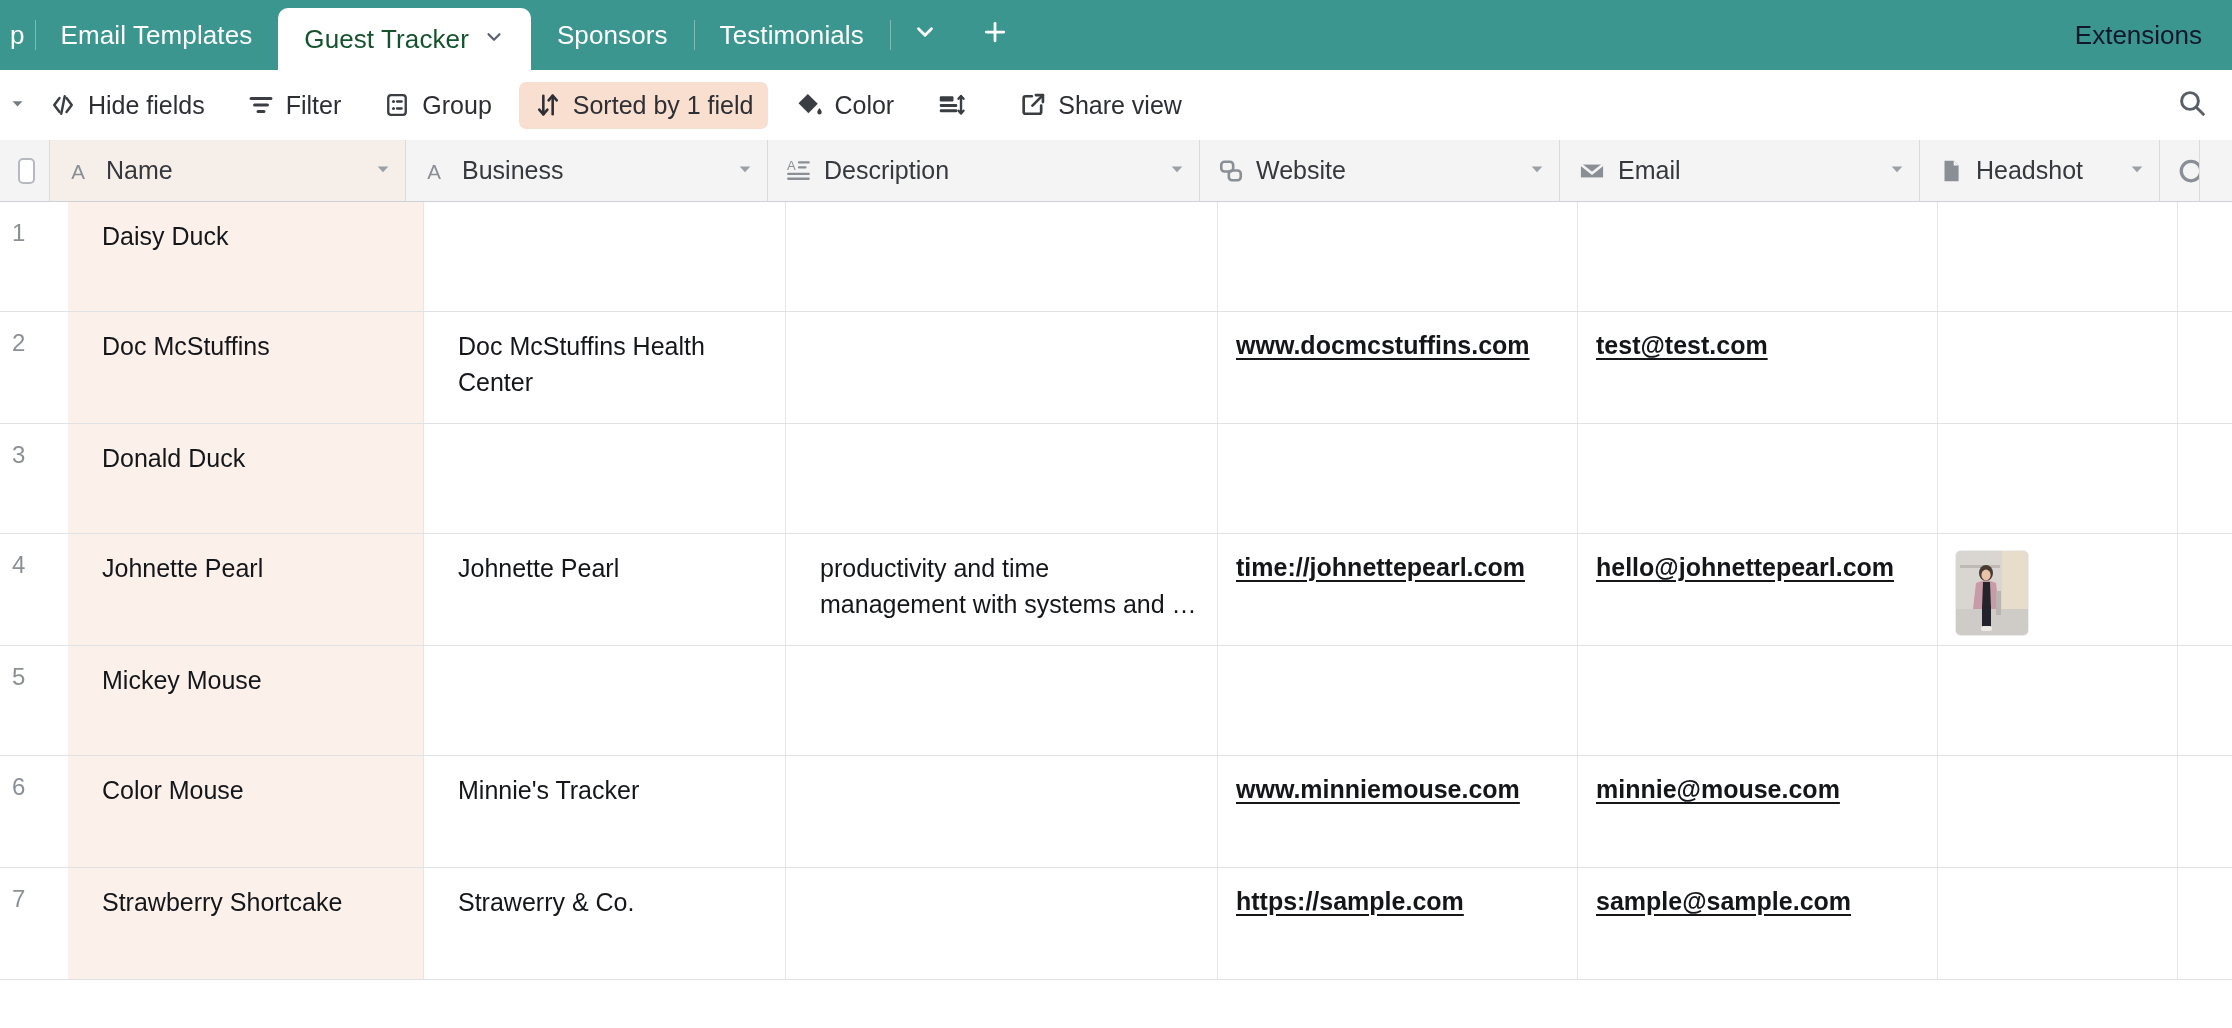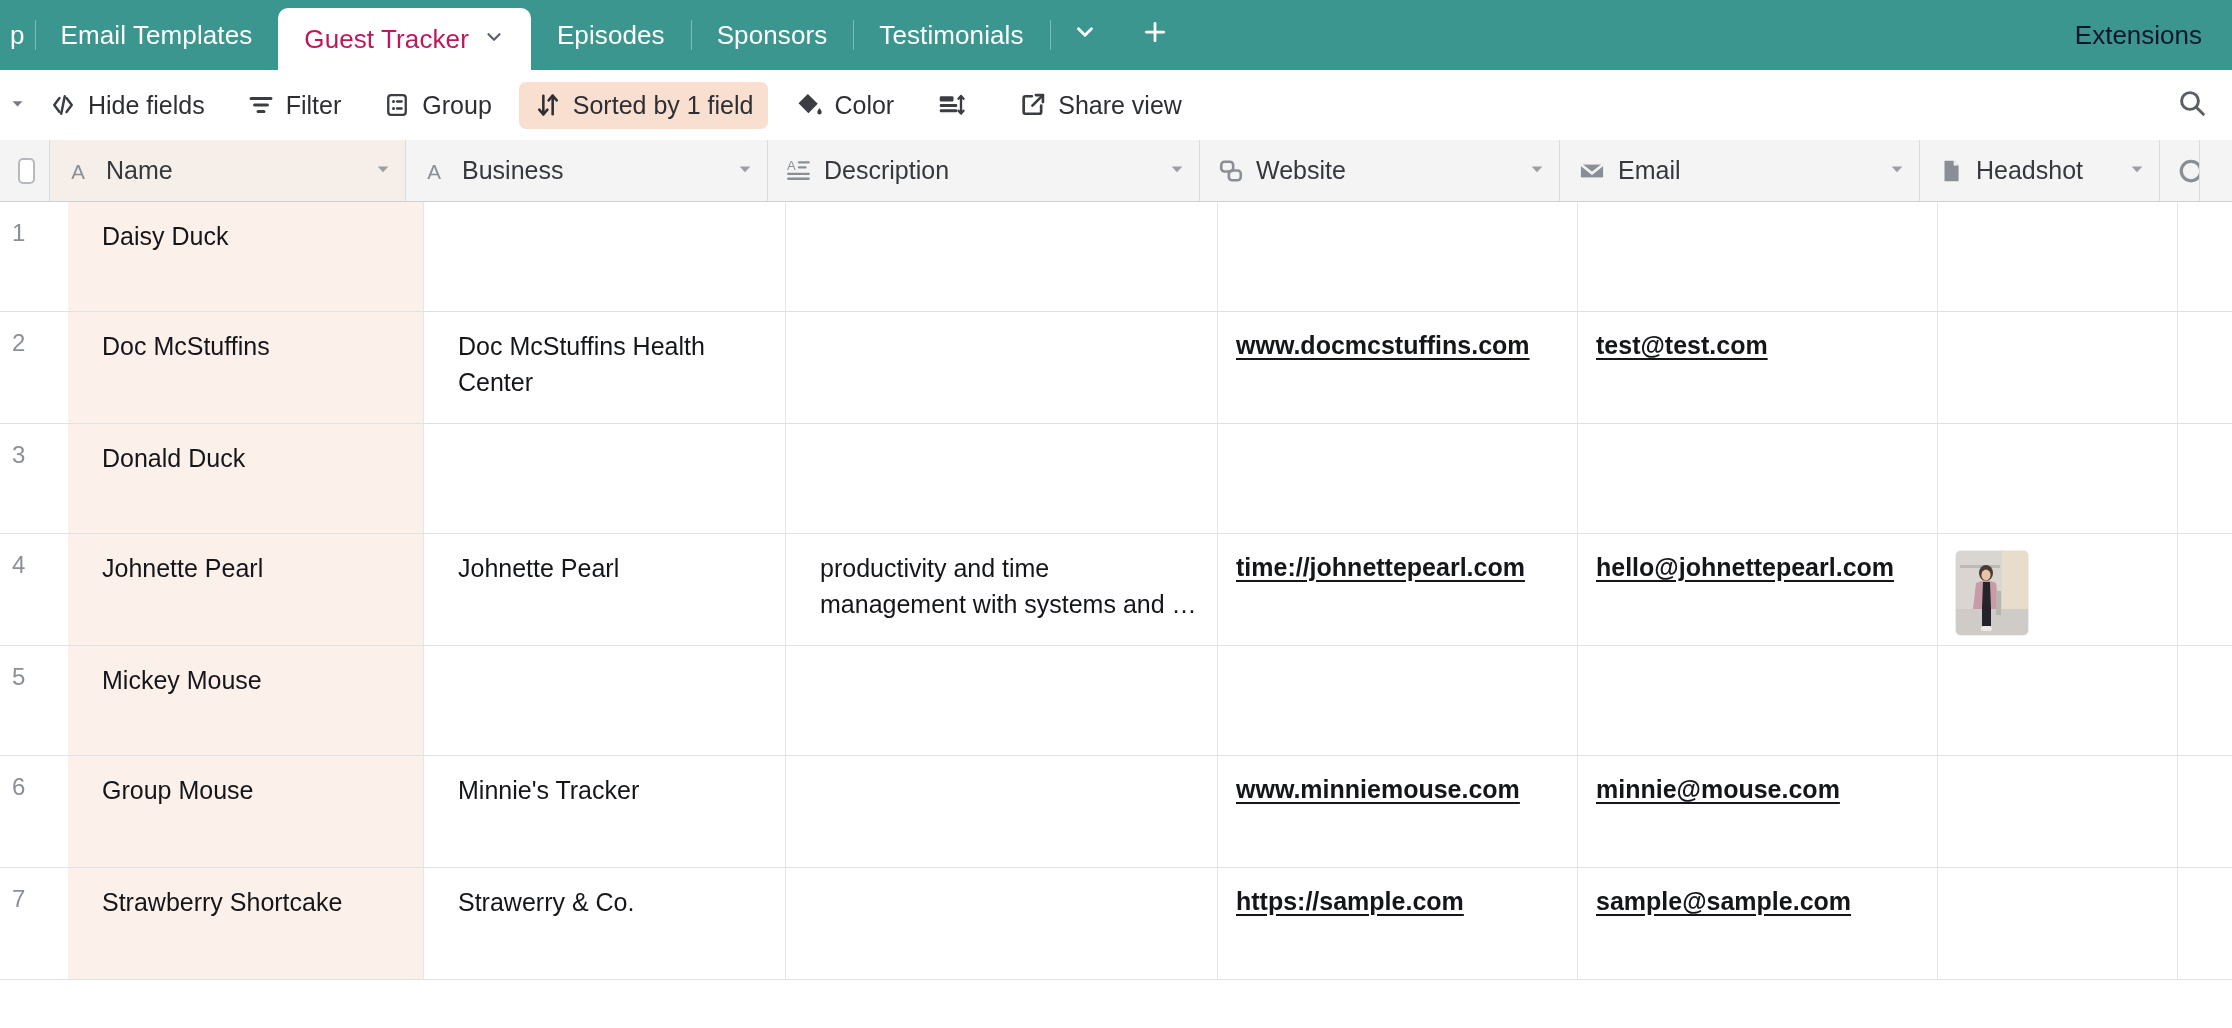--- a/index.html
+++ b/index.html
@@ -36,21 +36,21 @@
   .tab.partial { padding-left: 10px; padding-right: 10px; }
   .tab + .tab::before {
     content: "";
     position: absolute;
     left: 0; top: 20px;
     width: 1px; height: 30px;
     background: rgba(255,255,255,0.35);
   }
   .tab.active {
     background: #ffffff;
-    color: #be185d;
+    color: #14532d;
     border-radius: 10px 10px 0 0;
     height: 62px;
     align-self: flex-end;
   }
   .tab.active::before { display: none; }
   .tab.active + .tab::before { display: none; }
   .tab .caret { font-size: 17px; opacity: .75; }
   .tab.active .caret { color: #5a5f6a; opacity: 1; }
   .tab-icon-btn {
     height: 70px; display: flex; align-items: center;
@@ -208,23 +208,20 @@
     <div class="tab">
       <span>Email Templates</span>
     </div>
     <div class="tab active">
       <span>Guest Tracker</span>
       <span class="caret">
         <svg width="22" height="22" viewBox="0 0 24 24" fill="none" stroke="#5a5f6a" stroke-width="2.4" stroke-linecap="round" stroke-linejoin="round">
             <polyline points="6 9 12 15 18 9"></polyline>
           </svg>
       </span>
-    </div>
-    <div class="tab">
-      <span>Episodes</span>
     </div>
     <div class="tab">
       <span>Sponsors</span>
     </div>
     <div class="tab">
       <span>Testimonials</span>
     </div>
     <div class="tab-icon-btn">
       <span>
         <svg width="26" height="26" viewBox="0 0 24 24" fill="none" stroke="#ffffff" stroke-width="2.6" stroke-linecap="round" stroke-linejoin="round">
@@ -583,21 +580,21 @@
     <div class="cell c-email">
         <span class="cell-text"></span>
       </div>
     <div class="cell c-head"></div>
     <div class="cell c-tag"></div>
   </div>
 
   <div class="grid-row r6">
     <div class="cell c-num">6</div>
     <div class="cell c-name">
-        <span class="cell-text">Group Mouse</span>
+        <span class="cell-text">Color Mouse</span>
       </div>
     <div class="cell c-bus">
         <span class="cell-text">Minnie's Tracker</span>
       </div>
     <div class="cell c-desc">
         <span class="cell-text"></span>
       </div>
     <div class="cell c-web">
         <span class="cell-link">www.minniemouse.com</span>
       </div>

